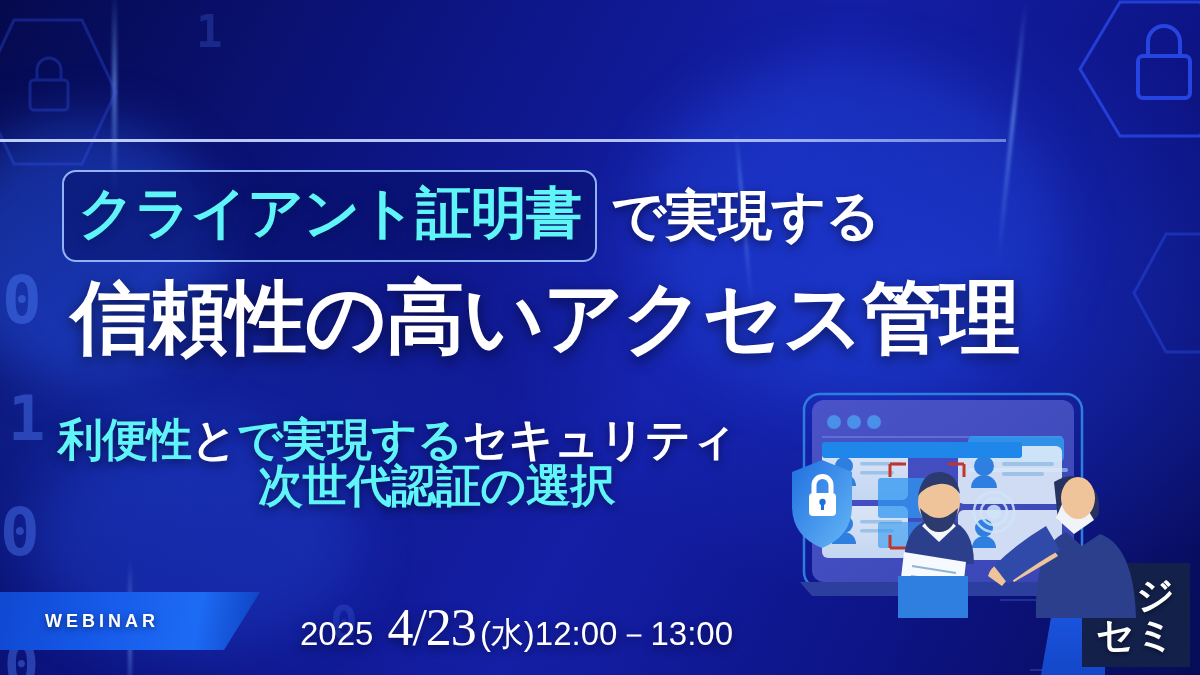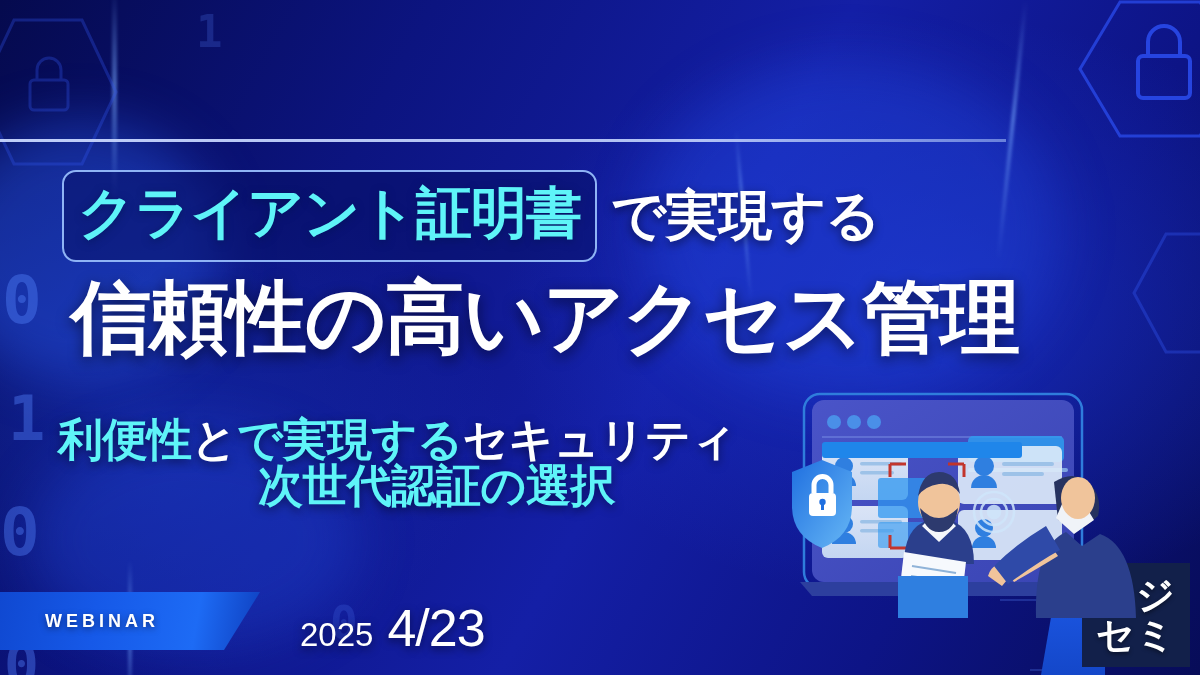--- a/index.html
+++ b/index.html
@@ -115,21 +115,21 @@
     text-shadow:0 2px 6px rgba(0,0,20,.5);
   }
 
   
   #date-row {
     position:absolute; left:300px; top:598px;
     display:flex; align-items:baseline; color:#ffffff;
     text-shadow:0 3px 9px rgba(0,0,14,.55);
   }
   #date-year  { font-size:33px; font-weight:400; letter-spacing:0; }
-  #date-day   { font-size:52px; font-weight:400; margin-left:14px; letter-spacing:-1px; }
+  #date-day   { font-size:52px; font-weight:400; margin-left:14px; letter-spacing:-1px;font-family:Liberation Serif, serif; }
   #date-time  { font-size:33px; font-weight:400; margin-left:4px; }
 
   
   #logo {
     position:absolute; right:10px; bottom:8px;
     width:108px; height:104px;
     background:#12204a;
     display:flex; flex-direction:column;
     align-items:center; justify-content:center;
     gap:2px;
@@ -228,20 +228,21 @@
     <span class="t-cyan">次世代認証の選択</span>
   </div>
 
   <div id="webinar-badge">
     <span id="webinar-label">WEBINAR</span>
   </div>
 
   <div id="date-row">
     <span id="date-year">2025</span>
     <span id="date-day">4/23</span>
+    <span id="date-time">(水)12:00－13:00</span>
   </div>
 
   <div id="logo-accent2"></div>
   <div id="logo-accent"></div>
   <div id="logo">
     <div>マジ</div>
     <div>セミ</div>
   </div>
 
   <div id="illustration">

